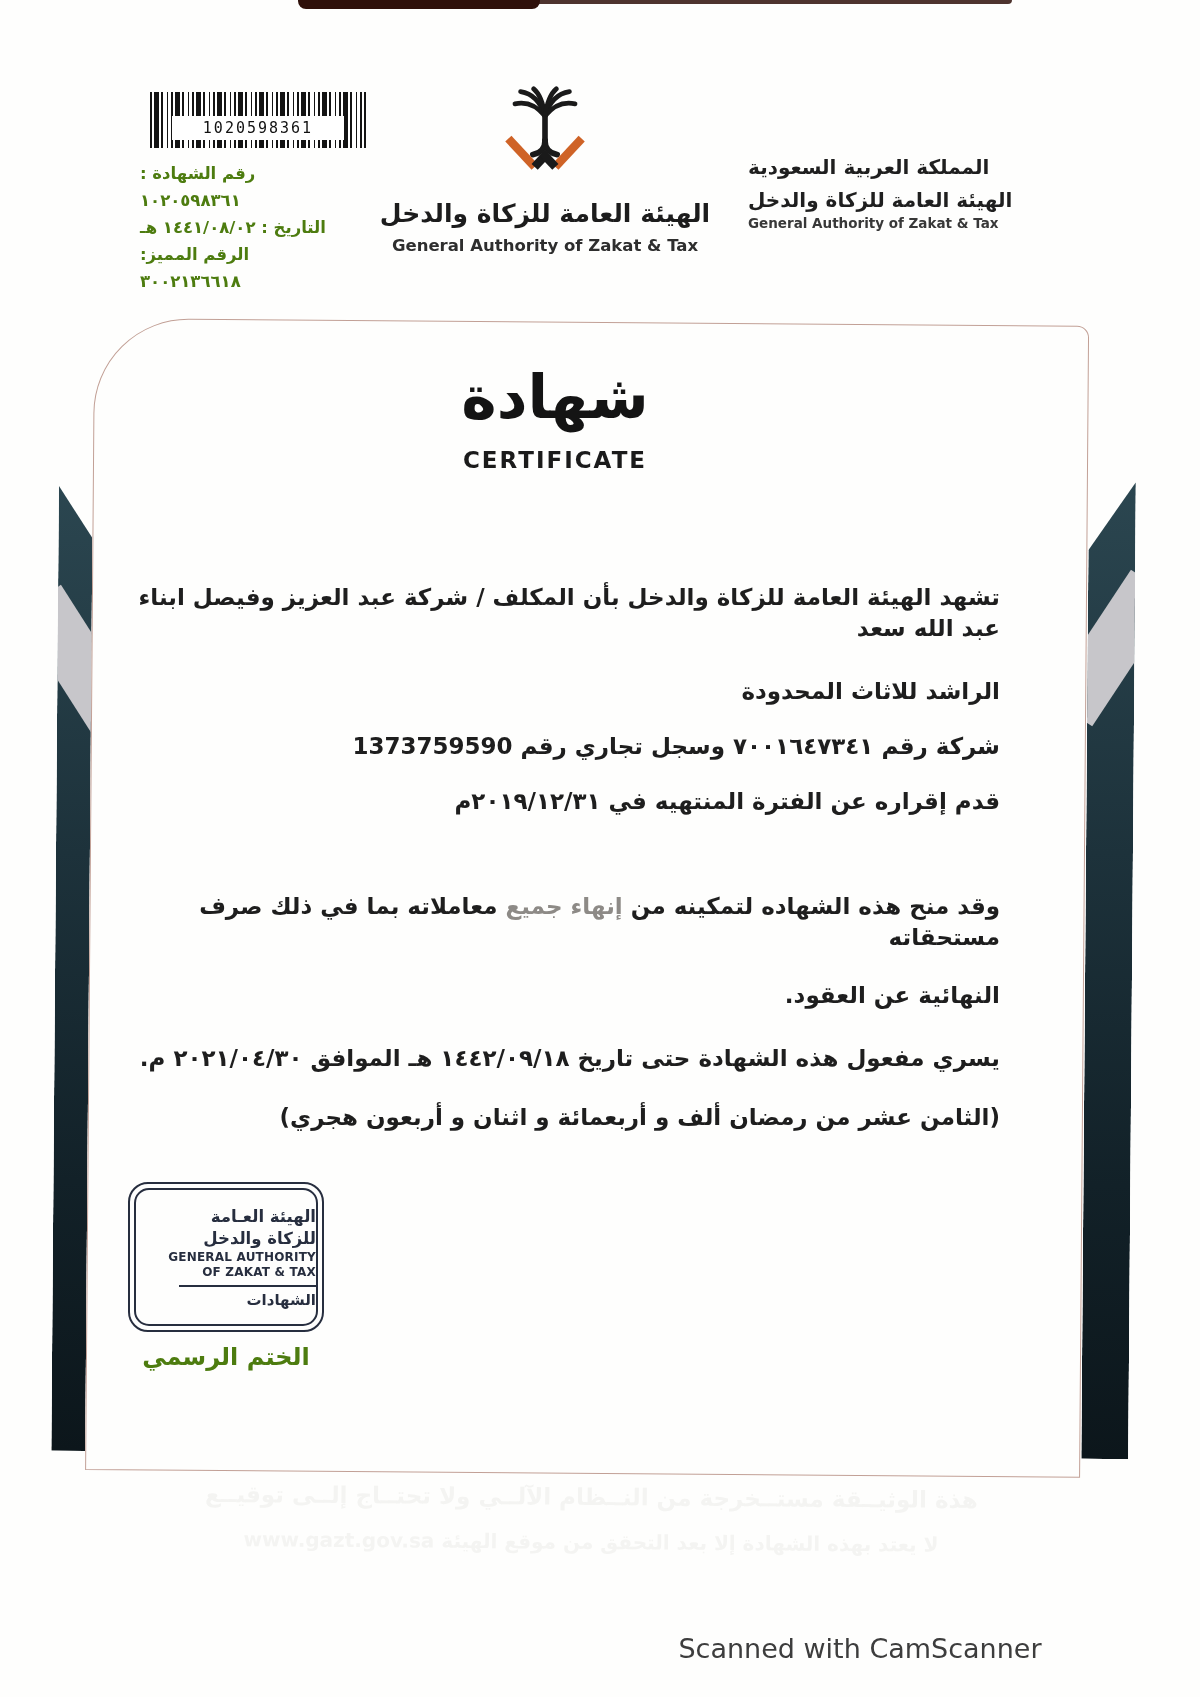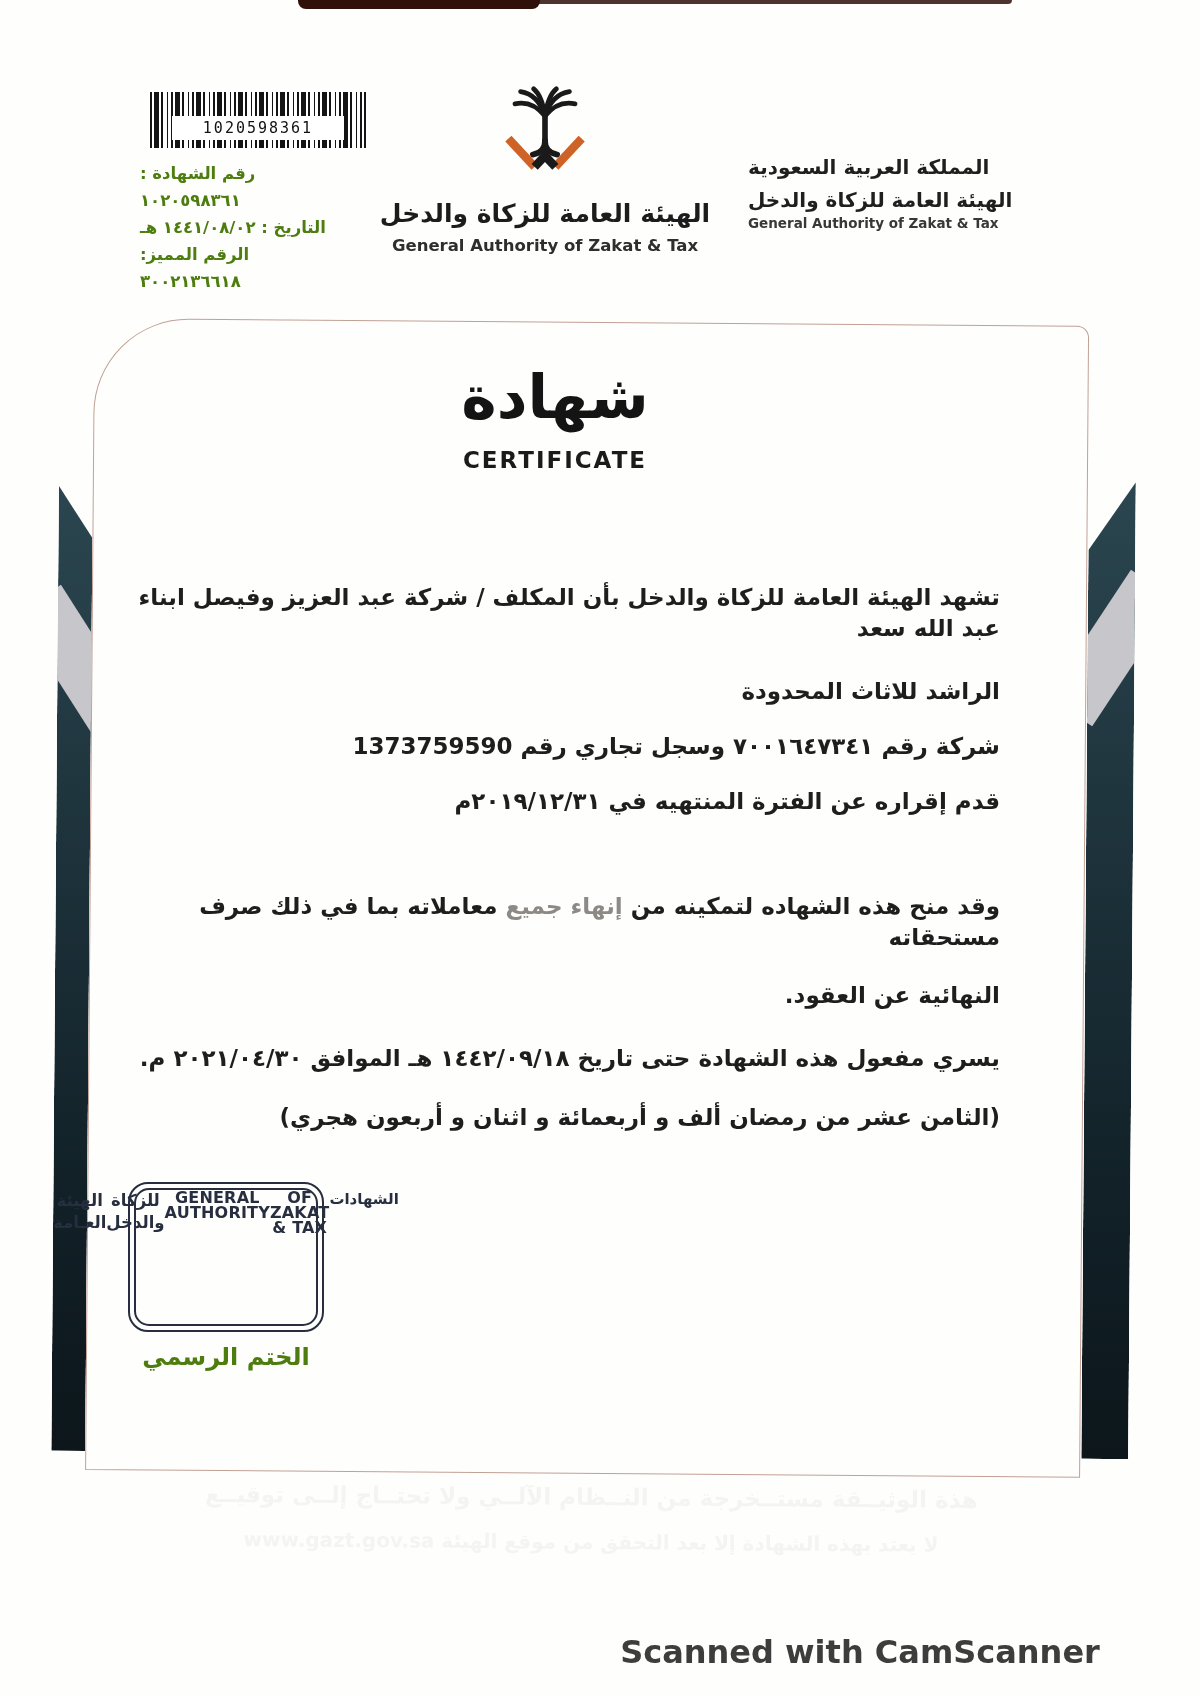--- a/index.html
+++ b/index.html
@@ -73,29 +73,29 @@
   .bl4{margin-bottom:74px !important;}
   .bl5{margin-bottom:27px !important;}
   .bl6{margin-bottom:32px !important;}
   .bl7{margin-bottom:28px !important;}
   .faded{color:#8d8a86;}
 
   
   .stamp{left:128px;top:1182px;width:196px;height:150px;border:2px solid #272e3f;border-radius:20px;
     background:transparent;padding:4px;box-sizing:border-box;}
   .stamp-inner{width:100%;height:100%;border:2px solid #272e3f;border-radius:15px;box-sizing:border-box;
-    display:flex;align-items:flex-start;justify-content:center;color:#272e3f;text-align:center;}
+    display:flex;flex-direction:column;align-items:flex-end;justify-content:center;color:#272e3f;text-align:center;}
   .stamp-ar{font-size:16.5px;font-weight:bold;direction:rtl;line-height:22px;}
-  .stamp-en{font-size:16px;font-weight:bold;line-height:15px;letter-spacing:.2px;}
+  .stamp-en{font-size:12px;font-weight:bold;line-height:15px;letter-spacing:.2px;}
   .stamp-rule{width:76%;height:0;border-top:2px solid #272e3f;margin:5px 0 4px 0;}
   .stamp-dept{font-size:15px;font-weight:bold;direction:rtl;}
   .stamp-caption{left:112px;top:1343px;width:228px;text-align:center;font-size:24px;font-weight:bold;color:#4d7c0f;direction:rtl;}
 
   
-  .cam-note{left:620px;top:1633px;width:480px;text-align:center;font-size:32px;color:#3d3d3d;font-weight:bold;}
+  .cam-note{left:620px;top:1633px;width:480px;text-align:center;font-size:27px;color:#3d3d3d;}
 </style>
 </head>
 <body>
 
 <div class="canvas">
 
   <div class="abs scan-smudge-1"></div>
   <div class="abs scan-smudge-2"></div>
 
   <div class="abs backdrop">

